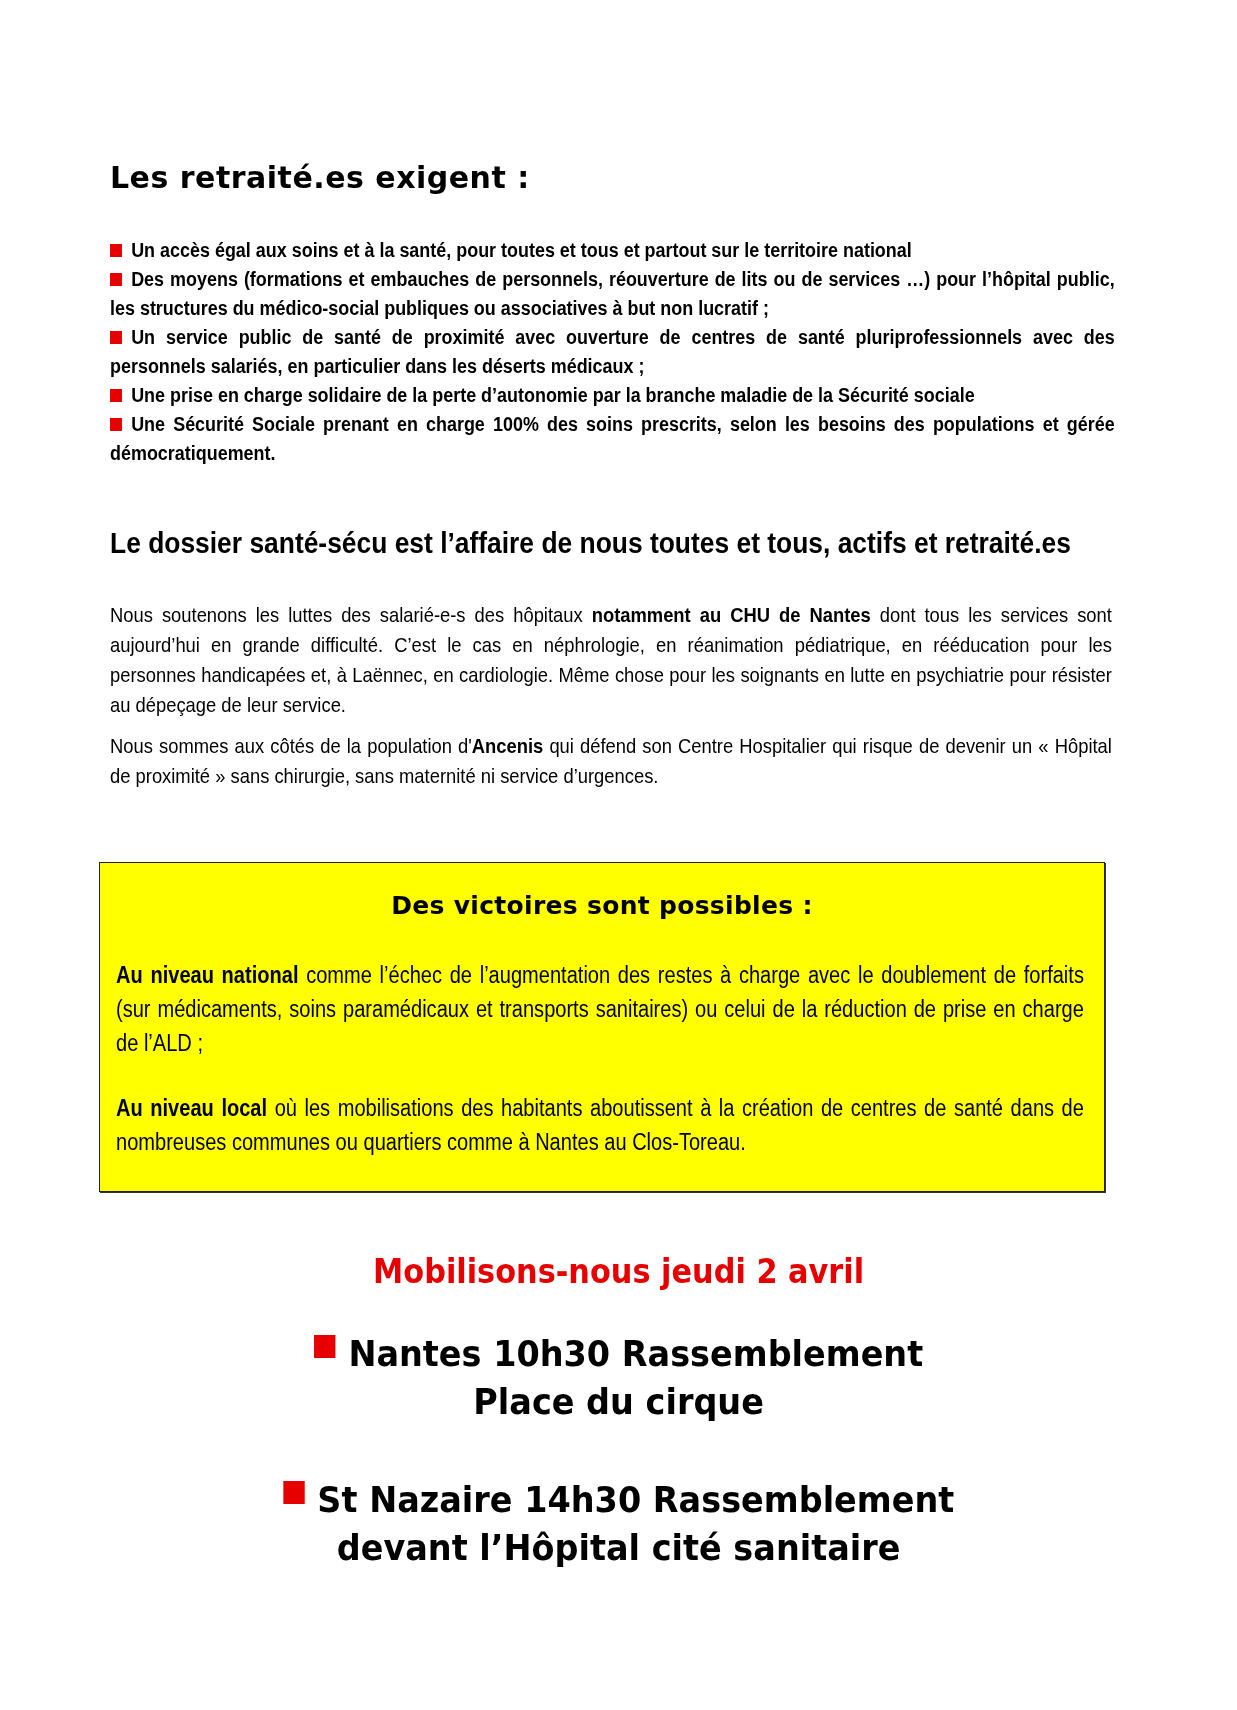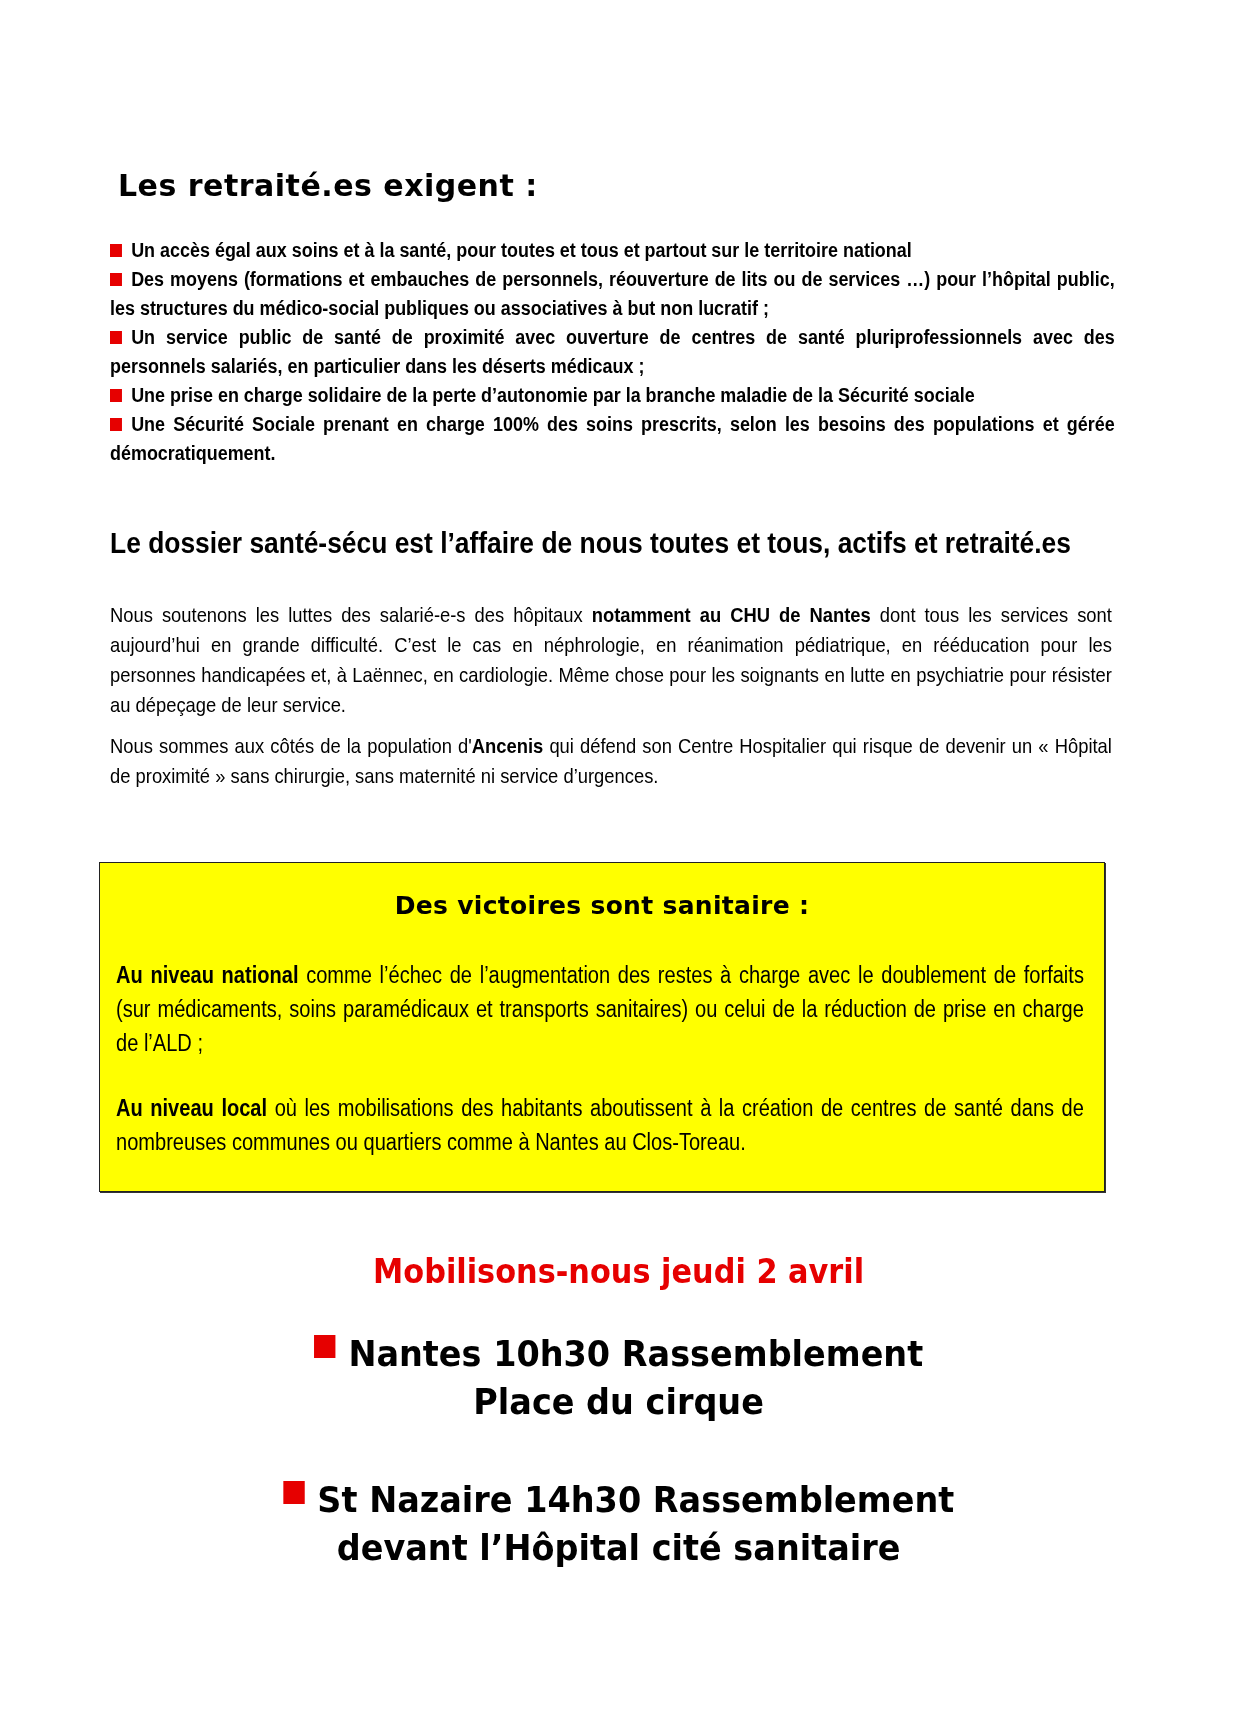--- a/index.html
+++ b/index.html
@@ -2,21 +2,21 @@
 <html><head>
 <meta charset="utf-8">
 <style>
   html, body { margin: 0; padding: 0; background: #ffffff; }
   body { width: 1237px; height: 1710px; position: relative; overflow: hidden; color: #000; }
   .page { position: absolute; left: 0; top: 0; width: 1237px; height: 1710px; }
 
   .h1 {
     position: absolute; left: 110px; top: 160px;
     font-family: "DejaVu Sans", sans-serif; font-weight: bold; font-size: 30px;
-    letter-spacing: 0.5px; margin: 8px;
+    letter-spacing: 0.5px; margin: 0;
   }
 
   .demands {
     position: absolute; left: 110px; top: 236px; width: 1005px;
     font-family: "Liberation Sans", sans-serif; font-weight: bold; font-size: 19.5px;
     line-height: 29px; margin: 0; padding: 0; list-style: none;
     transform: scaleX(0.92); transform-origin: left top; width: 1092px;
   }
   .demands li { margin: 0; padding: 0; text-align: justify; }
   .bullet {
@@ -88,21 +88,21 @@
     <li><span class="bullet"></span><span>Une Sécurité Sociale prenant en charge 100% des soins prescrits, selon les besoins des populations et gérée démocratiquement.</span></li>
   </ul>
 
   <h2 class="h2">Le dossier santé-sécu est l’affaire de nous toutes et tous, actifs et retraité.es</h2>
 
   <p class="para p1"><span>Nous soutenons les luttes des salarié-e-s des hôpitaux </span><b>notamment au CHU de Nantes</b><span> dont tous les services sont aujourd’hui en grande difficulté. C’est le cas en néphrologie, en réanimation pédiatrique, en rééducation pour les personnes handicapées et, à Laënnec, en cardiologie. Même chose pour les soignants en lutte en psychiatrie pour résister au dépeçage de leur service.</span></p>
 
   <p class="para p2"><span>Nous sommes aux côtés de la population d'</span><b>Ancenis</b><span> qui défend son Centre Hospitalier qui risque de devenir un « Hôpital de proximité » sans chirurgie, sans maternité ni service d’urgences.</span></p>
 
   <div class="victory-box">
-    <h3 class="victory-title">Des victoires sont sanitaire :</h3>
+    <h3 class="victory-title">Des victoires sont possibles :</h3>
     <p class="victory-text vt1"><b>Au niveau national</b><span> comme l’échec de l’augmentation des restes à charge avec le doublement de forfaits (sur médicaments, soins paramédicaux et transports sanitaires) ou celui de la réduction de prise en charge de l’ALD ;</span></p>
     <p class="victory-text vt2"><b>Au niveau local</b><span> où les mobilisations des habitants aboutissent à la création de centres de santé dans de nombreuses communes ou quartiers comme à Nantes au Clos-Toreau.</span></p>
   </div>
 
   <h2 class="mobilize">Mobilisons-nous jeudi 2 avril</h2>
 
   <div class="event ev1">
     <div><span class="bullet-lg"></span><span>Nantes 10h30 Rassemblement</span></div>
     <div>Place du cirque</div>
   </div>

